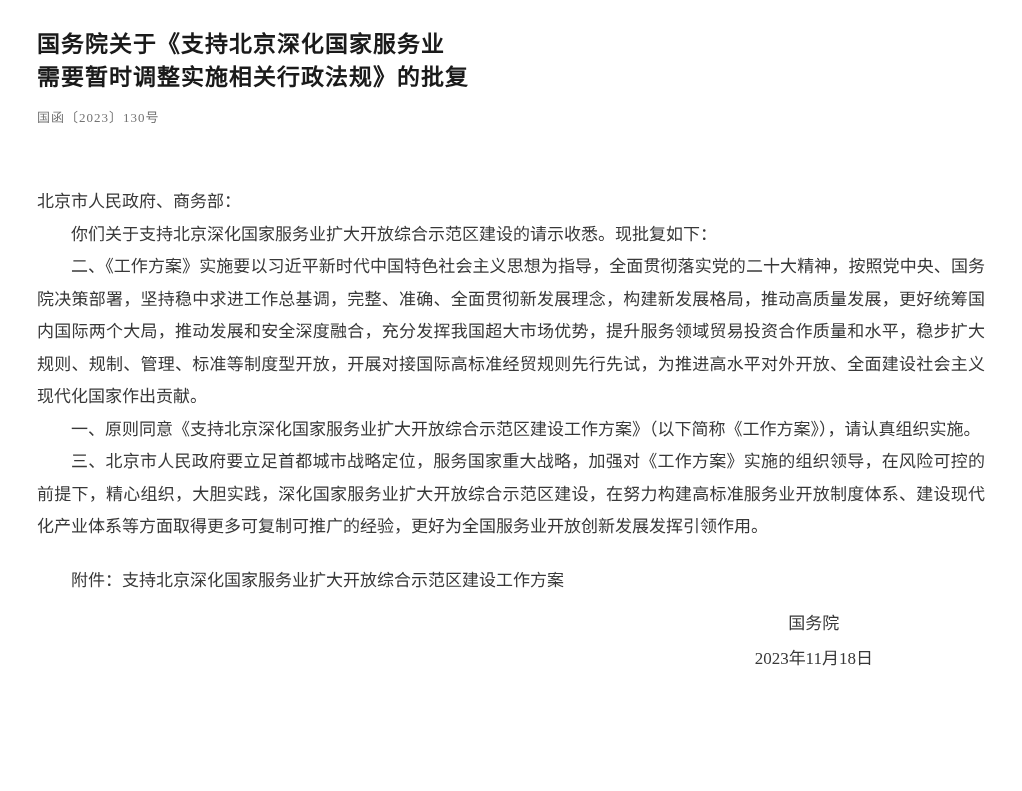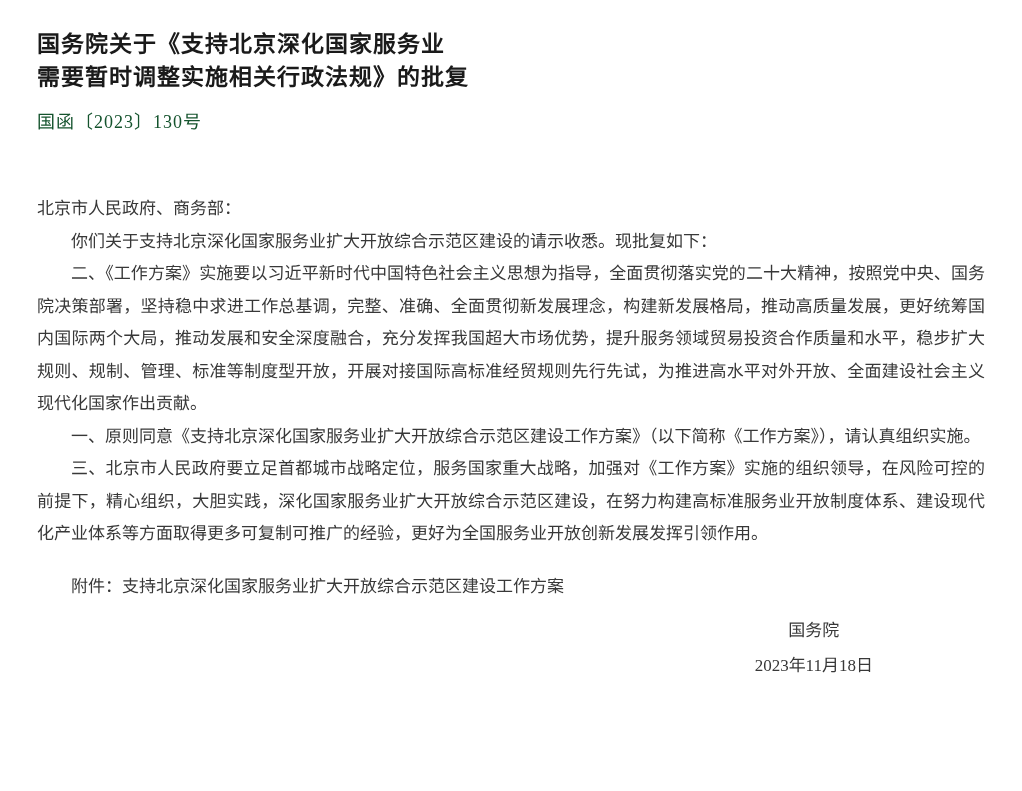--- a/index.html
+++ b/index.html
@@ -20,40 +20,39 @@
   .doc-header { text-align: left; }
   .doc-title {
     font-size: 23px;
     font-weight: bold;
     color: #1a1a1a;
     line-height: 33px;
     letter-spacing: 1px;
   }
   .doc-number {
     margin-top: 13px;
-    font-size: 18px;
-    color: #14532d;
+    font-size: 13px;
+    color: #737373;
     letter-spacing: 1px;
   }
   .doc-body {
     margin-top: 60px;
     font-size: 17px;
     line-height: 32.5px;
     text-align: justify;
     color: #383838;
   }
   .salutation { text-indent: 0; }
   .para { text-indent: 2em; }
   .attachment-line {
     margin-top: 21px;
     font-size: 17px;
     line-height: 32.5px;
     text-indent: 2em;
     color: #383838;
-    font-family: Liberation Mono, monospace;
   }
   .signature-block {
     width: fit-content;
     margin-left: auto;
     margin-right: 112px;
     margin-top: 10px;
     text-align: center;
     font-size: 17px;
     color: #383838;
   }

